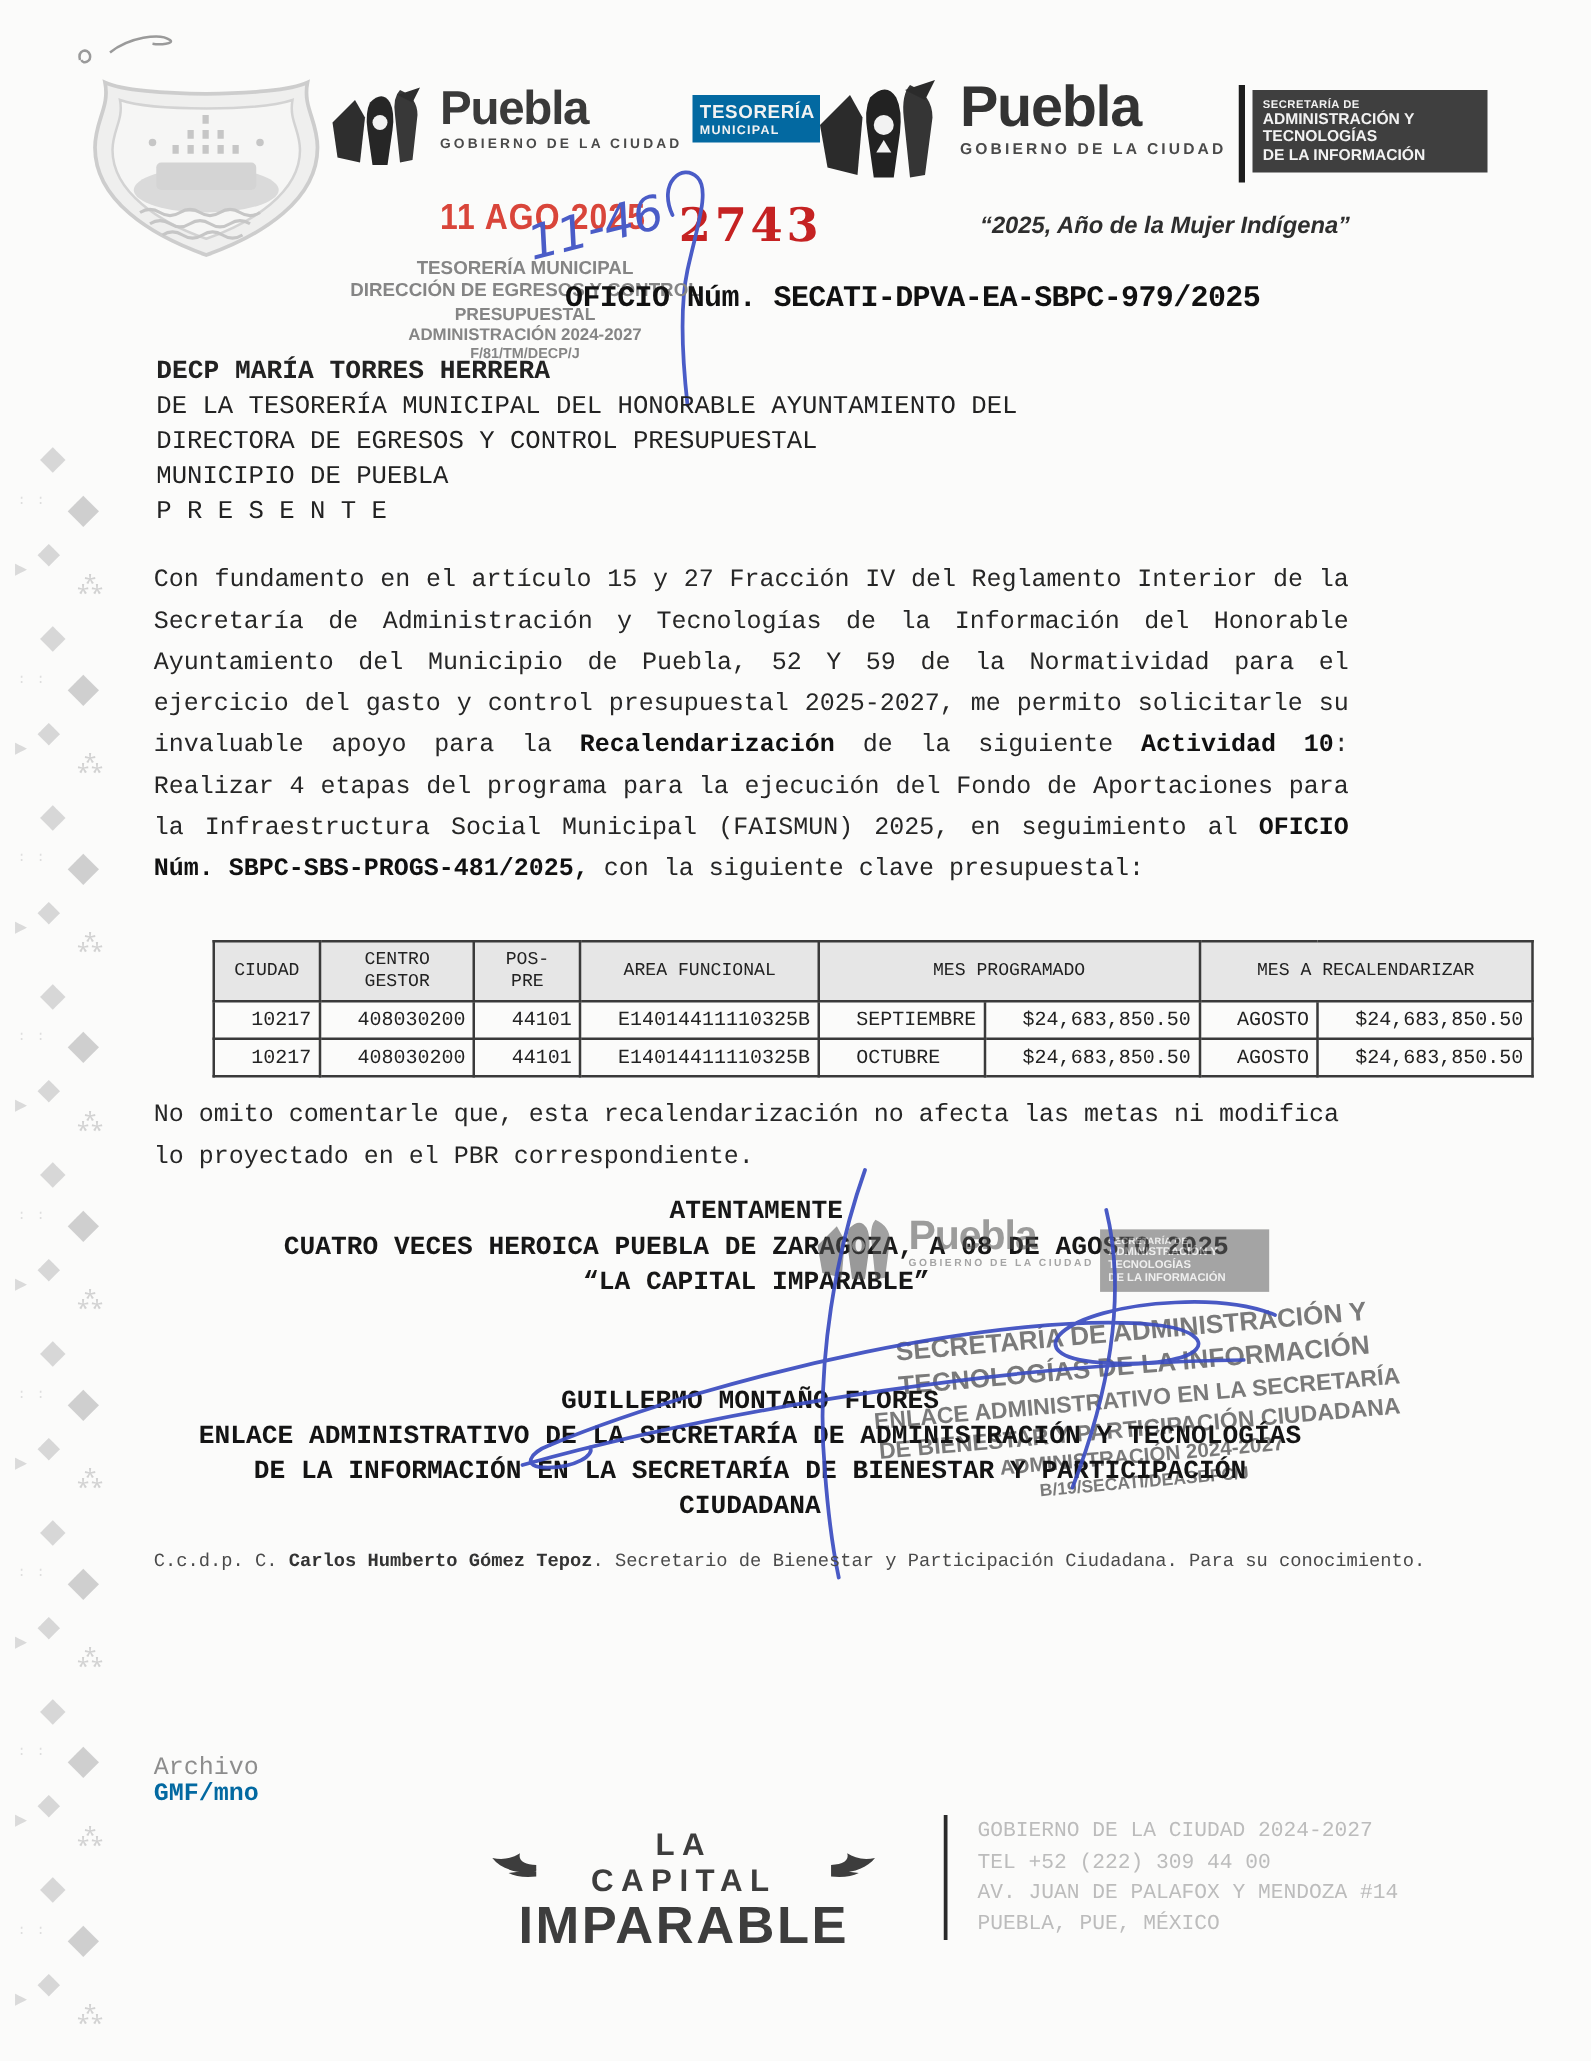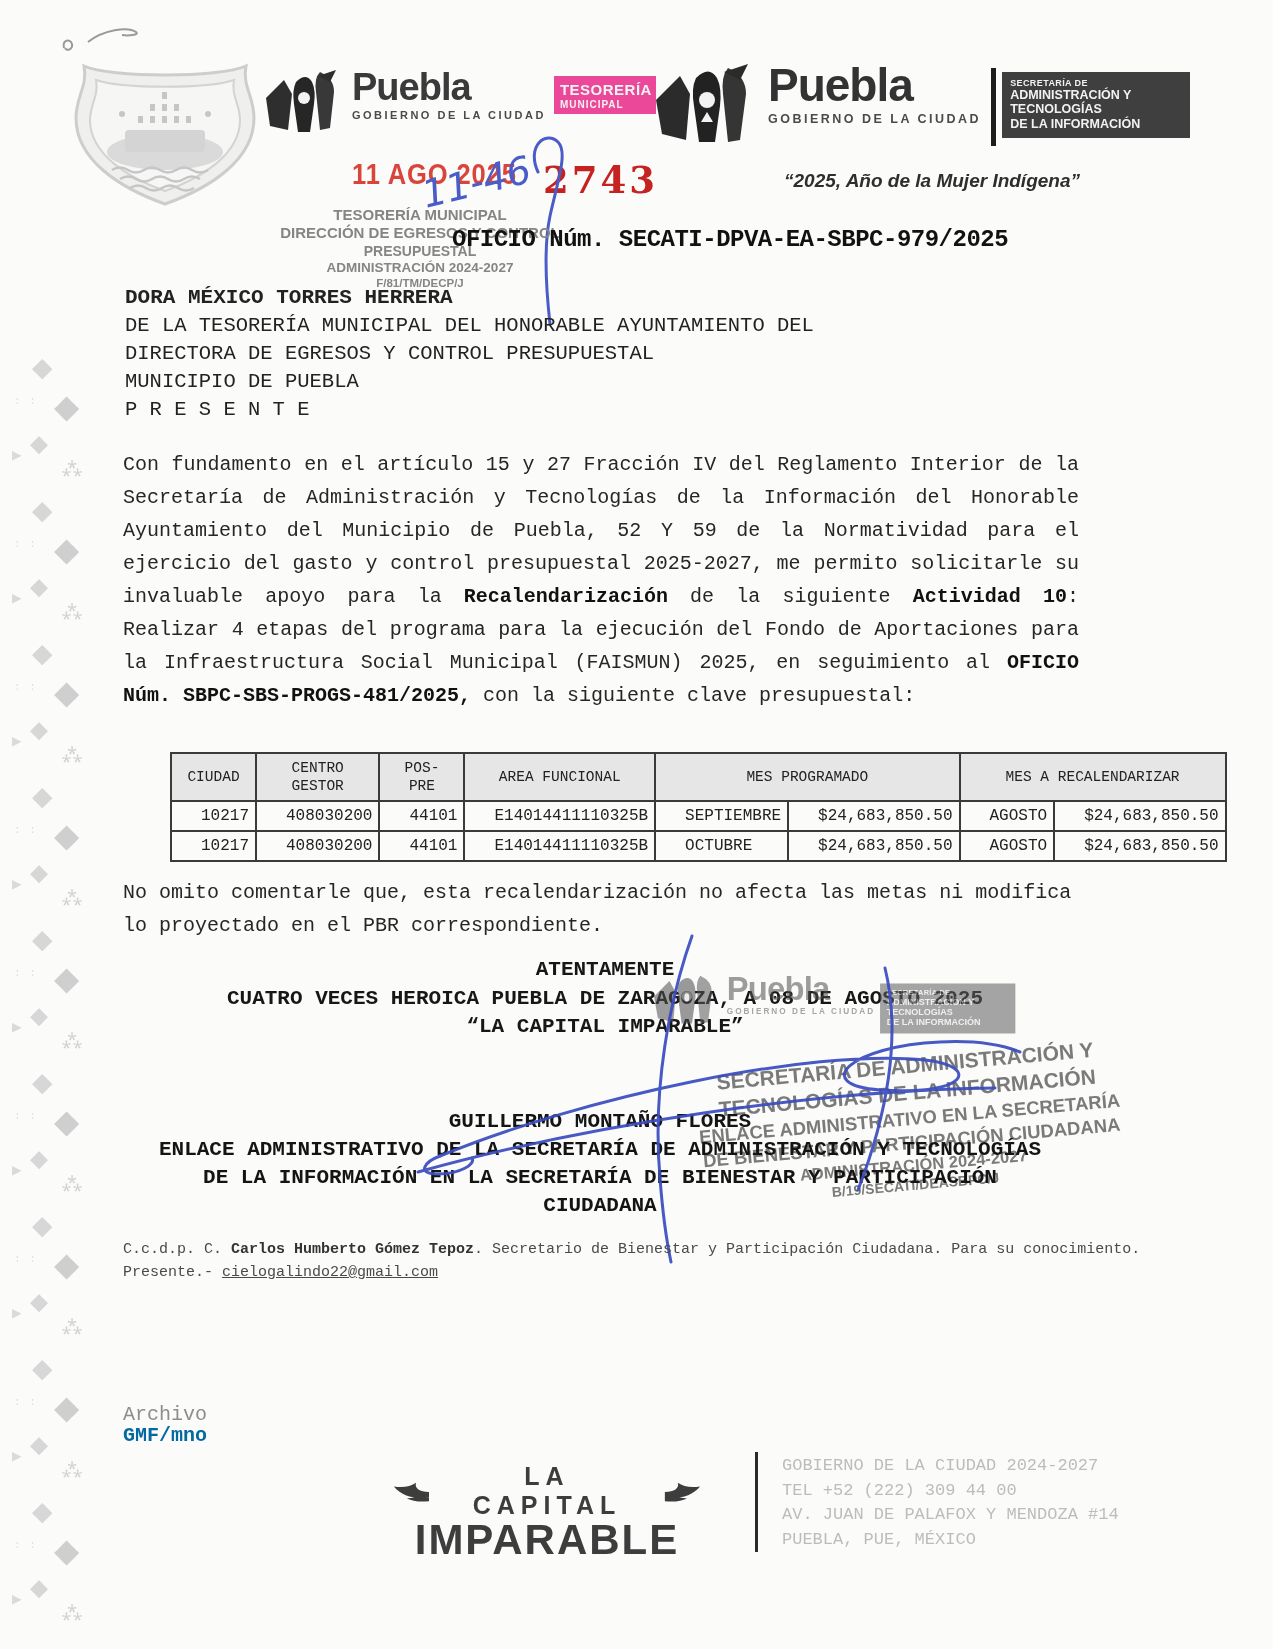--- a/index.html
+++ b/index.html
@@ -24,21 +24,21 @@
   
   .scribble { left:58px; top:22px; }
   .shield { left:70px; top:52px; opacity:.85; }
 
   .brand { display:flex; align-items:flex-start; }
   .brand-left { left:258px; top:68px; }
   .brand-right { left:648px; top:62px; }
   .brand-word { font-family:"Liberation Sans", sans-serif; font-weight:bold; color:#3a3a3a; letter-spacing:-1px; line-height:1; }
   .brand-tag  { font-family:"Liberation Sans", sans-serif; font-weight:bold; color:#4a4a4a; letter-spacing:2.5px; }
   .badge { font-family:"Liberation Sans", sans-serif; color:#f2f2f2; }
-  .badge-tes { background:#ec4899; width:102px; padding:5px 6px 4px; margin-left:8px; margin-top:8px; }
+  .badge-tes { background:#0369a1; width:102px; padding:5px 6px 4px; margin-left:8px; margin-top:8px; }
   .badge-tes .b1 { font-size:15px; font-weight:bold; letter-spacing:.5px; }
   .badge-tes .b2 { font-size:10px; font-weight:bold; letter-spacing:1px; margin-top:1px; }
   .vbar { width:5px; height:78px; background:#1d1d1d; margin:6px 0 0 10px; }
   .badge-secati { background:#3f3f3f; width:188px; padding:6px 8px 7px; margin-left:6px; margin-top:10px; }
   .badge-secati .s0 { font-size:9px; font-weight:bold; letter-spacing:.4px; }
   .badge-secati .s1 { font-size:12.5px; font-weight:bold; line-height:1.15; }
 
   .date-stamp { left:352px; top:158px; color:#d9453a; font-family:"Liberation Sans", sans-serif;
     font-weight:bold; font-size:29px; transform:scaleX(.88); transform-origin:left; letter-spacing:1px; }
   .folio { left:543px; top:158px; color:#c52222; font-family:"DejaVu Serif", serif;
@@ -268,21 +268,21 @@
     <div class="d1">TESORERÍA MUNICIPAL</div>
     <div class="d2">DIRECCIÓN DE EGRESOS Y CONTROL</div>
     <div class="d3">PRESUPUESTAL</div>
     <div class="d4">ADMINISTRACIÓN 2024-2027</div>
     <div class="d5">F/81/TM/DECP/J</div>
   </div>
 
   <div class="abs oficio">OFICIO Núm. SECATI-DPVA-EA-SBPC-979/2025</div>
 
   <div class="abs recipient">
-    <div class="r1">DORA MÉXICO TORRES HERRERA</div>
+    <div class="r1">DECP MARÍA TORRES HERRERA</div>
     <div>DE LA TESORERÍA MUNICIPAL DEL HONORABLE AYUNTAMIENTO DEL</div>
     <div>DIRECTORA DE EGRESOS Y CONTROL PRESUPUESTAL</div>
     <div>MUNICIPIO DE PUEBLA</div>
     <div>P R E S E N T E</div>
   </div>
 
   <div class="abs p1"><span>Con fundamento en el artículo 15 y 27 Fracción IV del Reglamento Interior de la Secretaría de Administración y Tecnologías de la Información del Honorable Ayuntamiento del Municipio de Puebla, 52 Y 59 de la Normatividad para el ejercicio del gasto y control presupuestal 2025-2027, me permito solicitarle su invaluable apoyo para la </span><span class="b">Recalendarización</span><span> de la siguiente </span><span class="b">Actividad 10</span><span>: Realizar 4 etapas del programa para la ejecución del Fondo de Aportaciones para la Infraestructura Social Municipal (FAISMUN) 2025, en seguimiento al </span><span class="b">OFICIO Núm. SBPC-SBS-PROGS-481/2025,</span><span> con la siguiente clave presupuestal:</span></div>
 
   <table class="abs budget">
     <colgroup>
@@ -382,23 +382,20 @@
       <path d="M60 228 C200 170 430 120 545 132 C600 138 590 168 500 162 C430 157 470 118 560 114 C600 112 625 118 640 124"></path>
       <path d="M38 244 C210 196 440 162 615 160"></path>
       <path d="M60 228 C44 234 36 246 58 246 C80 246 96 236 92 230"></path>
     </g>
   </svg>
 
   <div class="abs cc">
     <div>
       <span>C.c.d.p. C. </span><span class="name">Carlos Humberto Gómez Tepoz</span><span>. Secretario de Bienestar y Participación Ciudadana. Para su conocimiento.</span>
     </div>
-    <div>
-      <span>Presente.- </span><span class="email">cielogalindo22@gmail.com</span>
-    </div>
   </div>
 
   <div class="abs archive">
     <div>Archivo</div>
     <div class="ini">GMF/mno</div>
   </div>
 
   <div class="abs cap-logo">
     <div class="cap-top">
       <svg width="42" height="26" viewBox="0 0 42 26">

